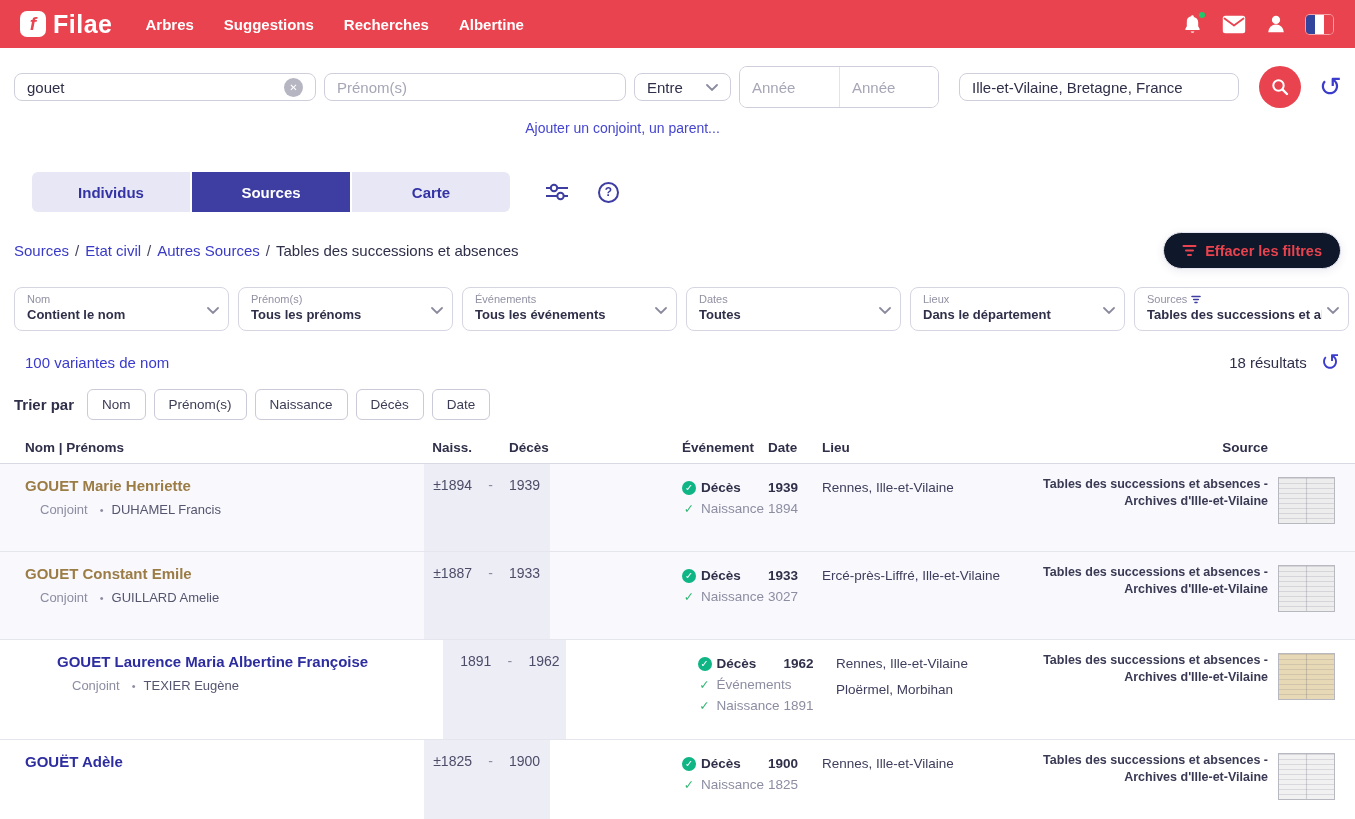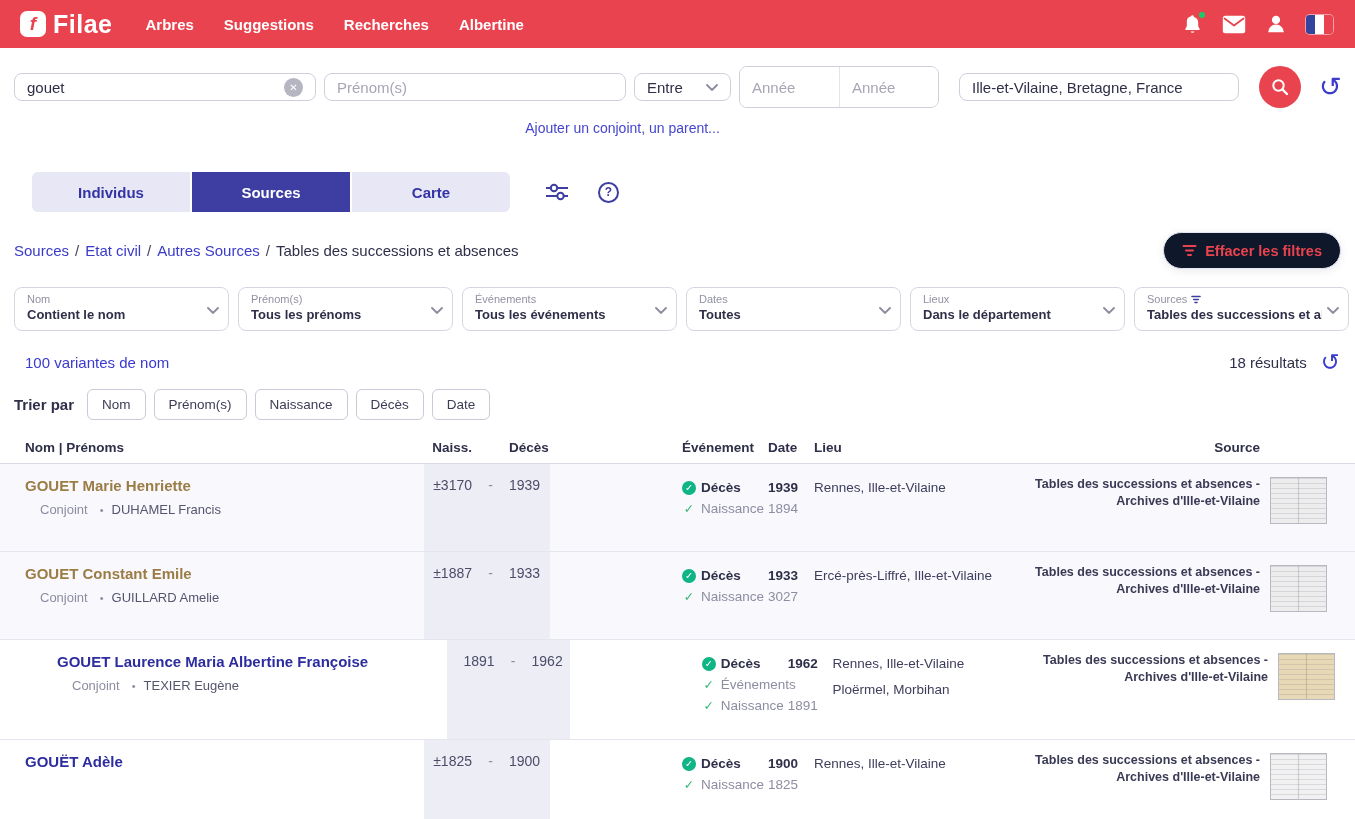--- a/index.html
+++ b/index.html
@@ -132,21 +132,21 @@
     padding: 0 14px; font-size: 13.5px; color: #3c3c55; font-family: inherit;
   }
 
   
   .results-table { margin-top: 16px; }
   .row-grid { display: flex; padding-left: 14px; padding-right: 20px; }
   .c-name   { width: 410px; }
   .c-dates  { width: 126px; display: flex; padding-left: 4px; }
   .c-events { width: 86px;  margin-left: 132px; }
   .c-date   { width: 46px; }
-  .c-lieu   { width: 198px; }
+  .c-lieu   { width: 198px; margin-left: 8px; }
   .c-source { width: 246px; margin-left: 2px; text-align: right; }
   .c-thumb  { width: 57px;  margin-left: 10px; }
 
   .thead { border-bottom: 1px solid #d9d9e3; padding-bottom: 8px; padding-top: 4px; }
   .th { font-weight: bold; font-size: 13.5px; color: #2f2f49; }
   .thead .c-name { padding-left: 11px; }
 
   .bd-b { width: 44px; text-align: right; }
   .bd-sep { width: 37px; text-align: center; }
   .bd-d { flex: 1; text-align: left; }
@@ -382,21 +382,21 @@
   <div class="row-grid result-row clickable" style="background-color: rgb(248, 248, 253);">
     <div class="c-name">
       <div class="r-name clickable" style="color: rgb(155, 124, 69);">GOUET Marie Henriette</div>
       <div class="r-rel">
         <span>Conjoint</span>
         <span class="rel-bullet">•</span>
         <span class="rel-name">DUHAMEL Francis</span>
       </div>
     </div>
     <div class="c-dates">
-      <span class="bd-b">±3170</span>
+      <span class="bd-b">±1894</span>
       <span class="bd-sep">-</span>
       <span class="bd-d">1939</span>
     </div>
     <div class="c-events">
       <div class="ev primary">
           <span class="ev-badge">
             <span>✓</span>
           </span>
           <span class="ev-label">Décès</span>
         </div>

